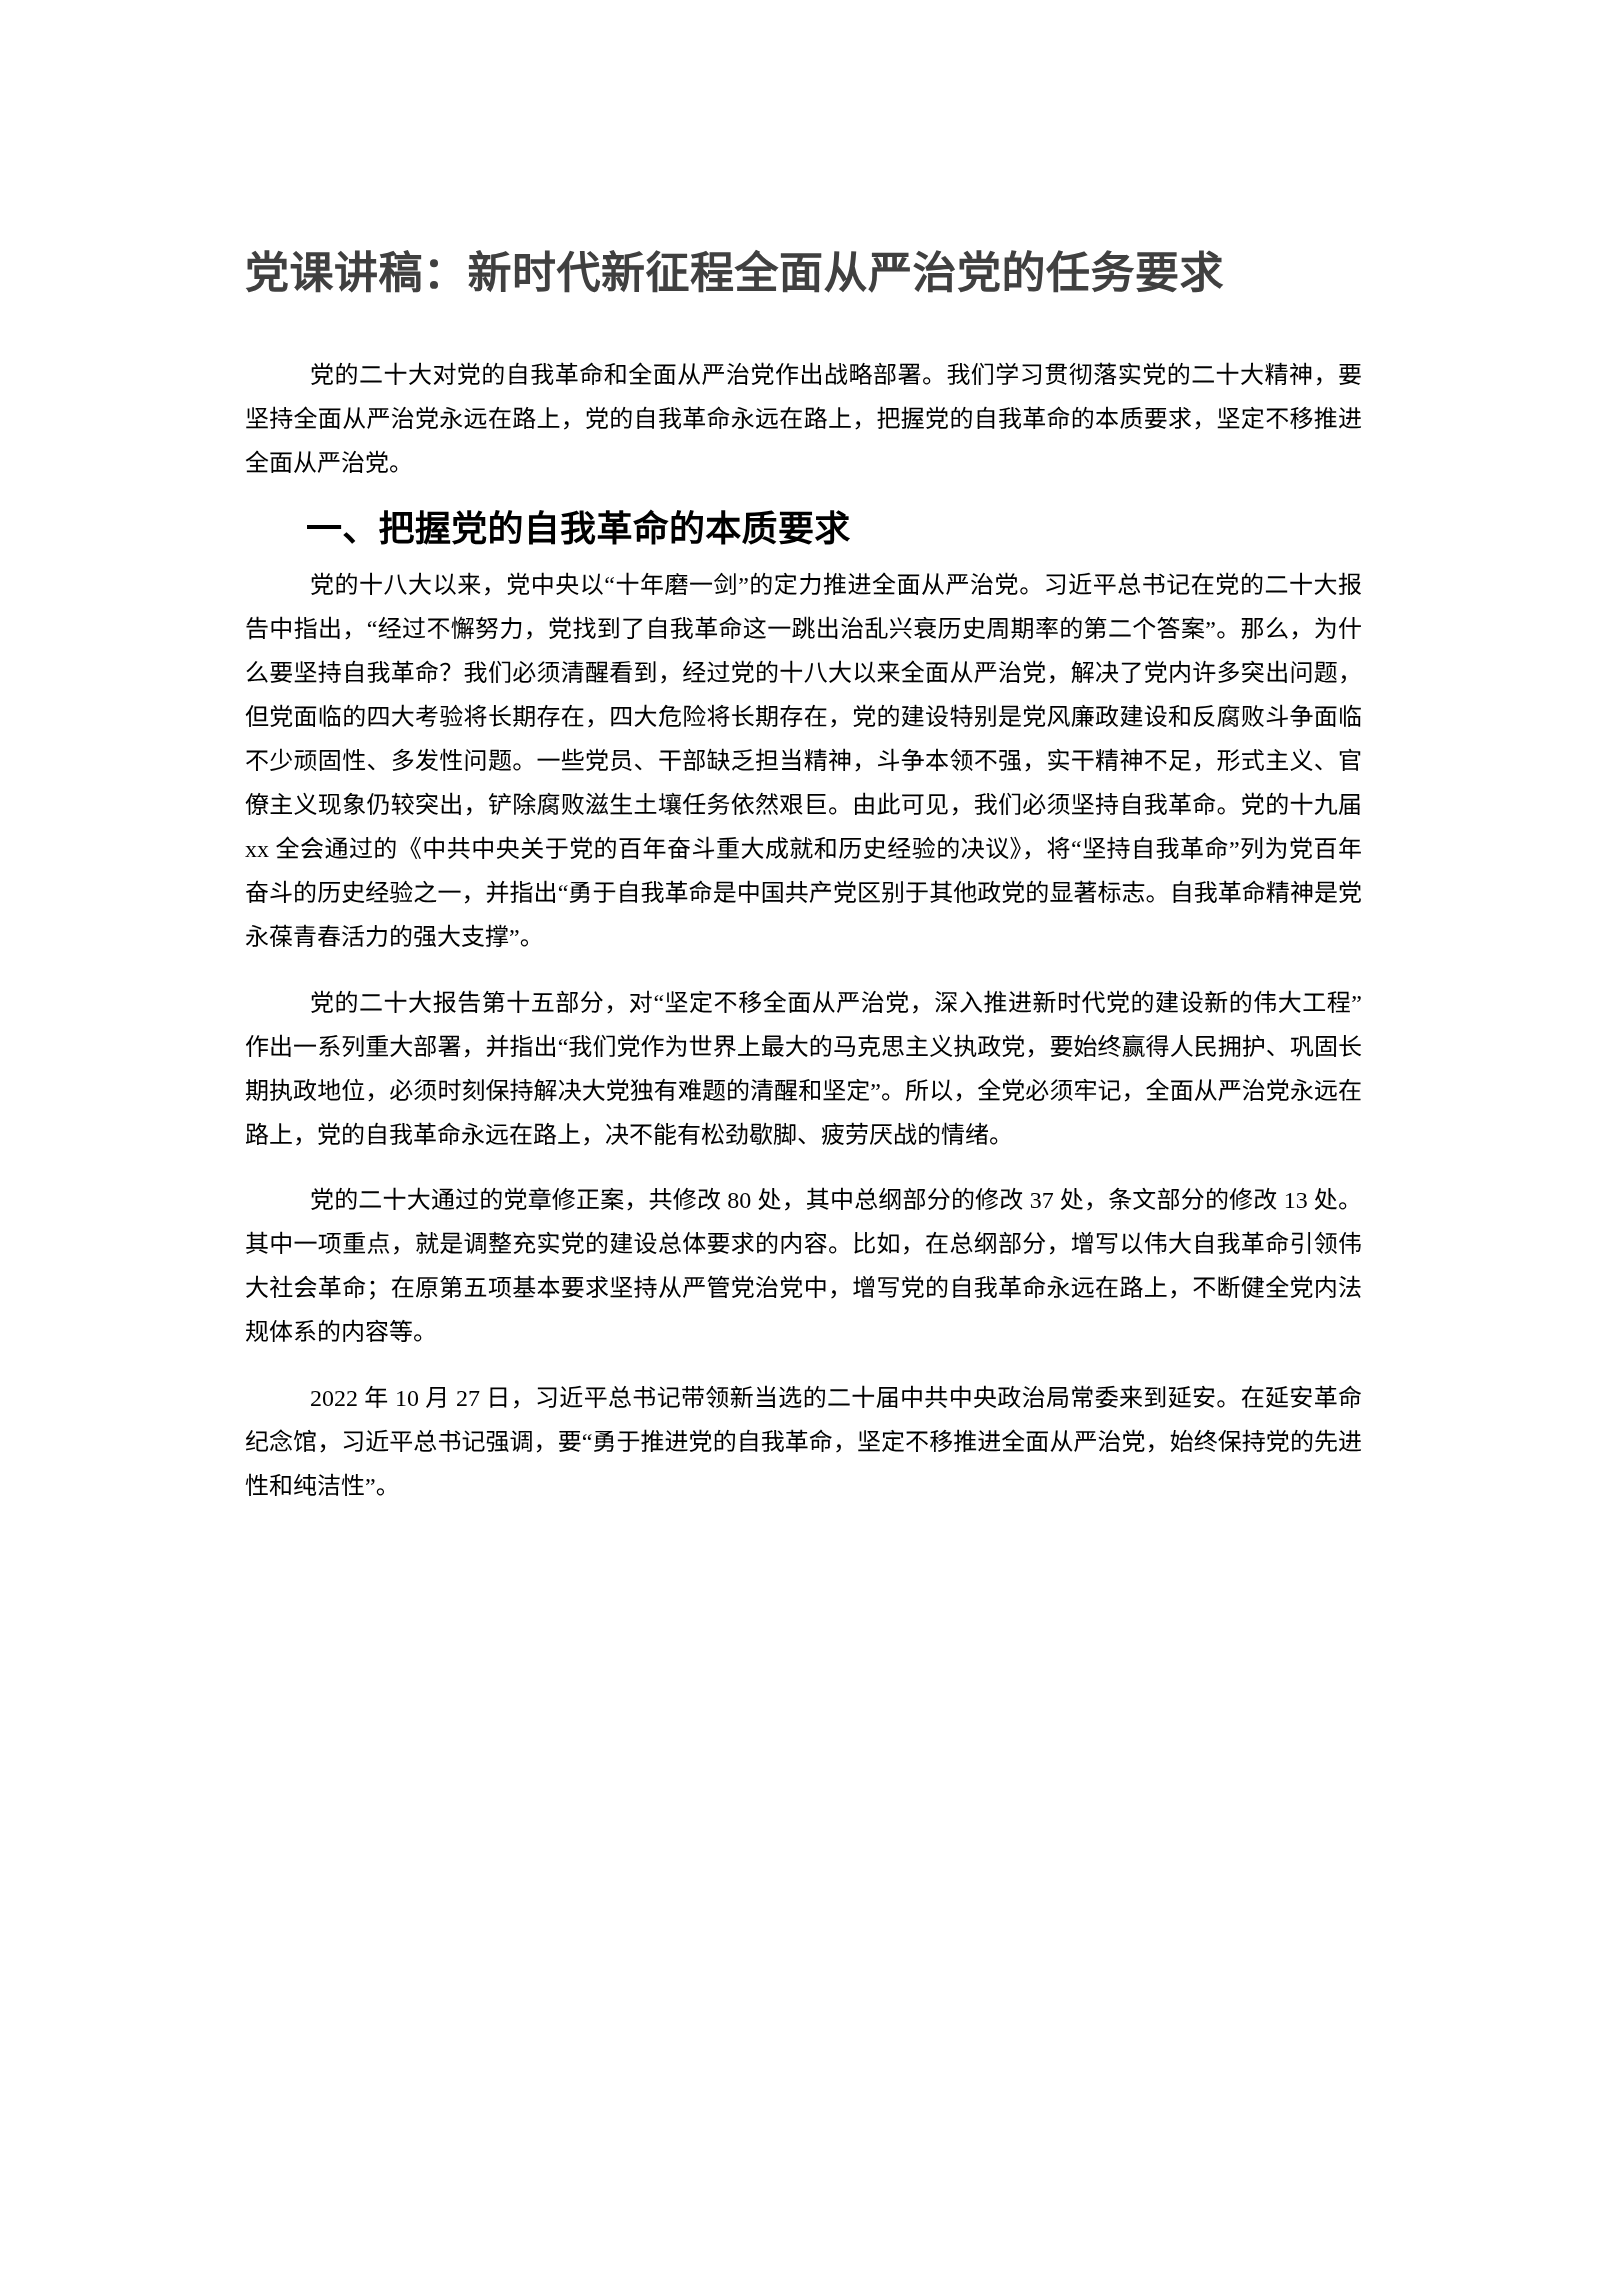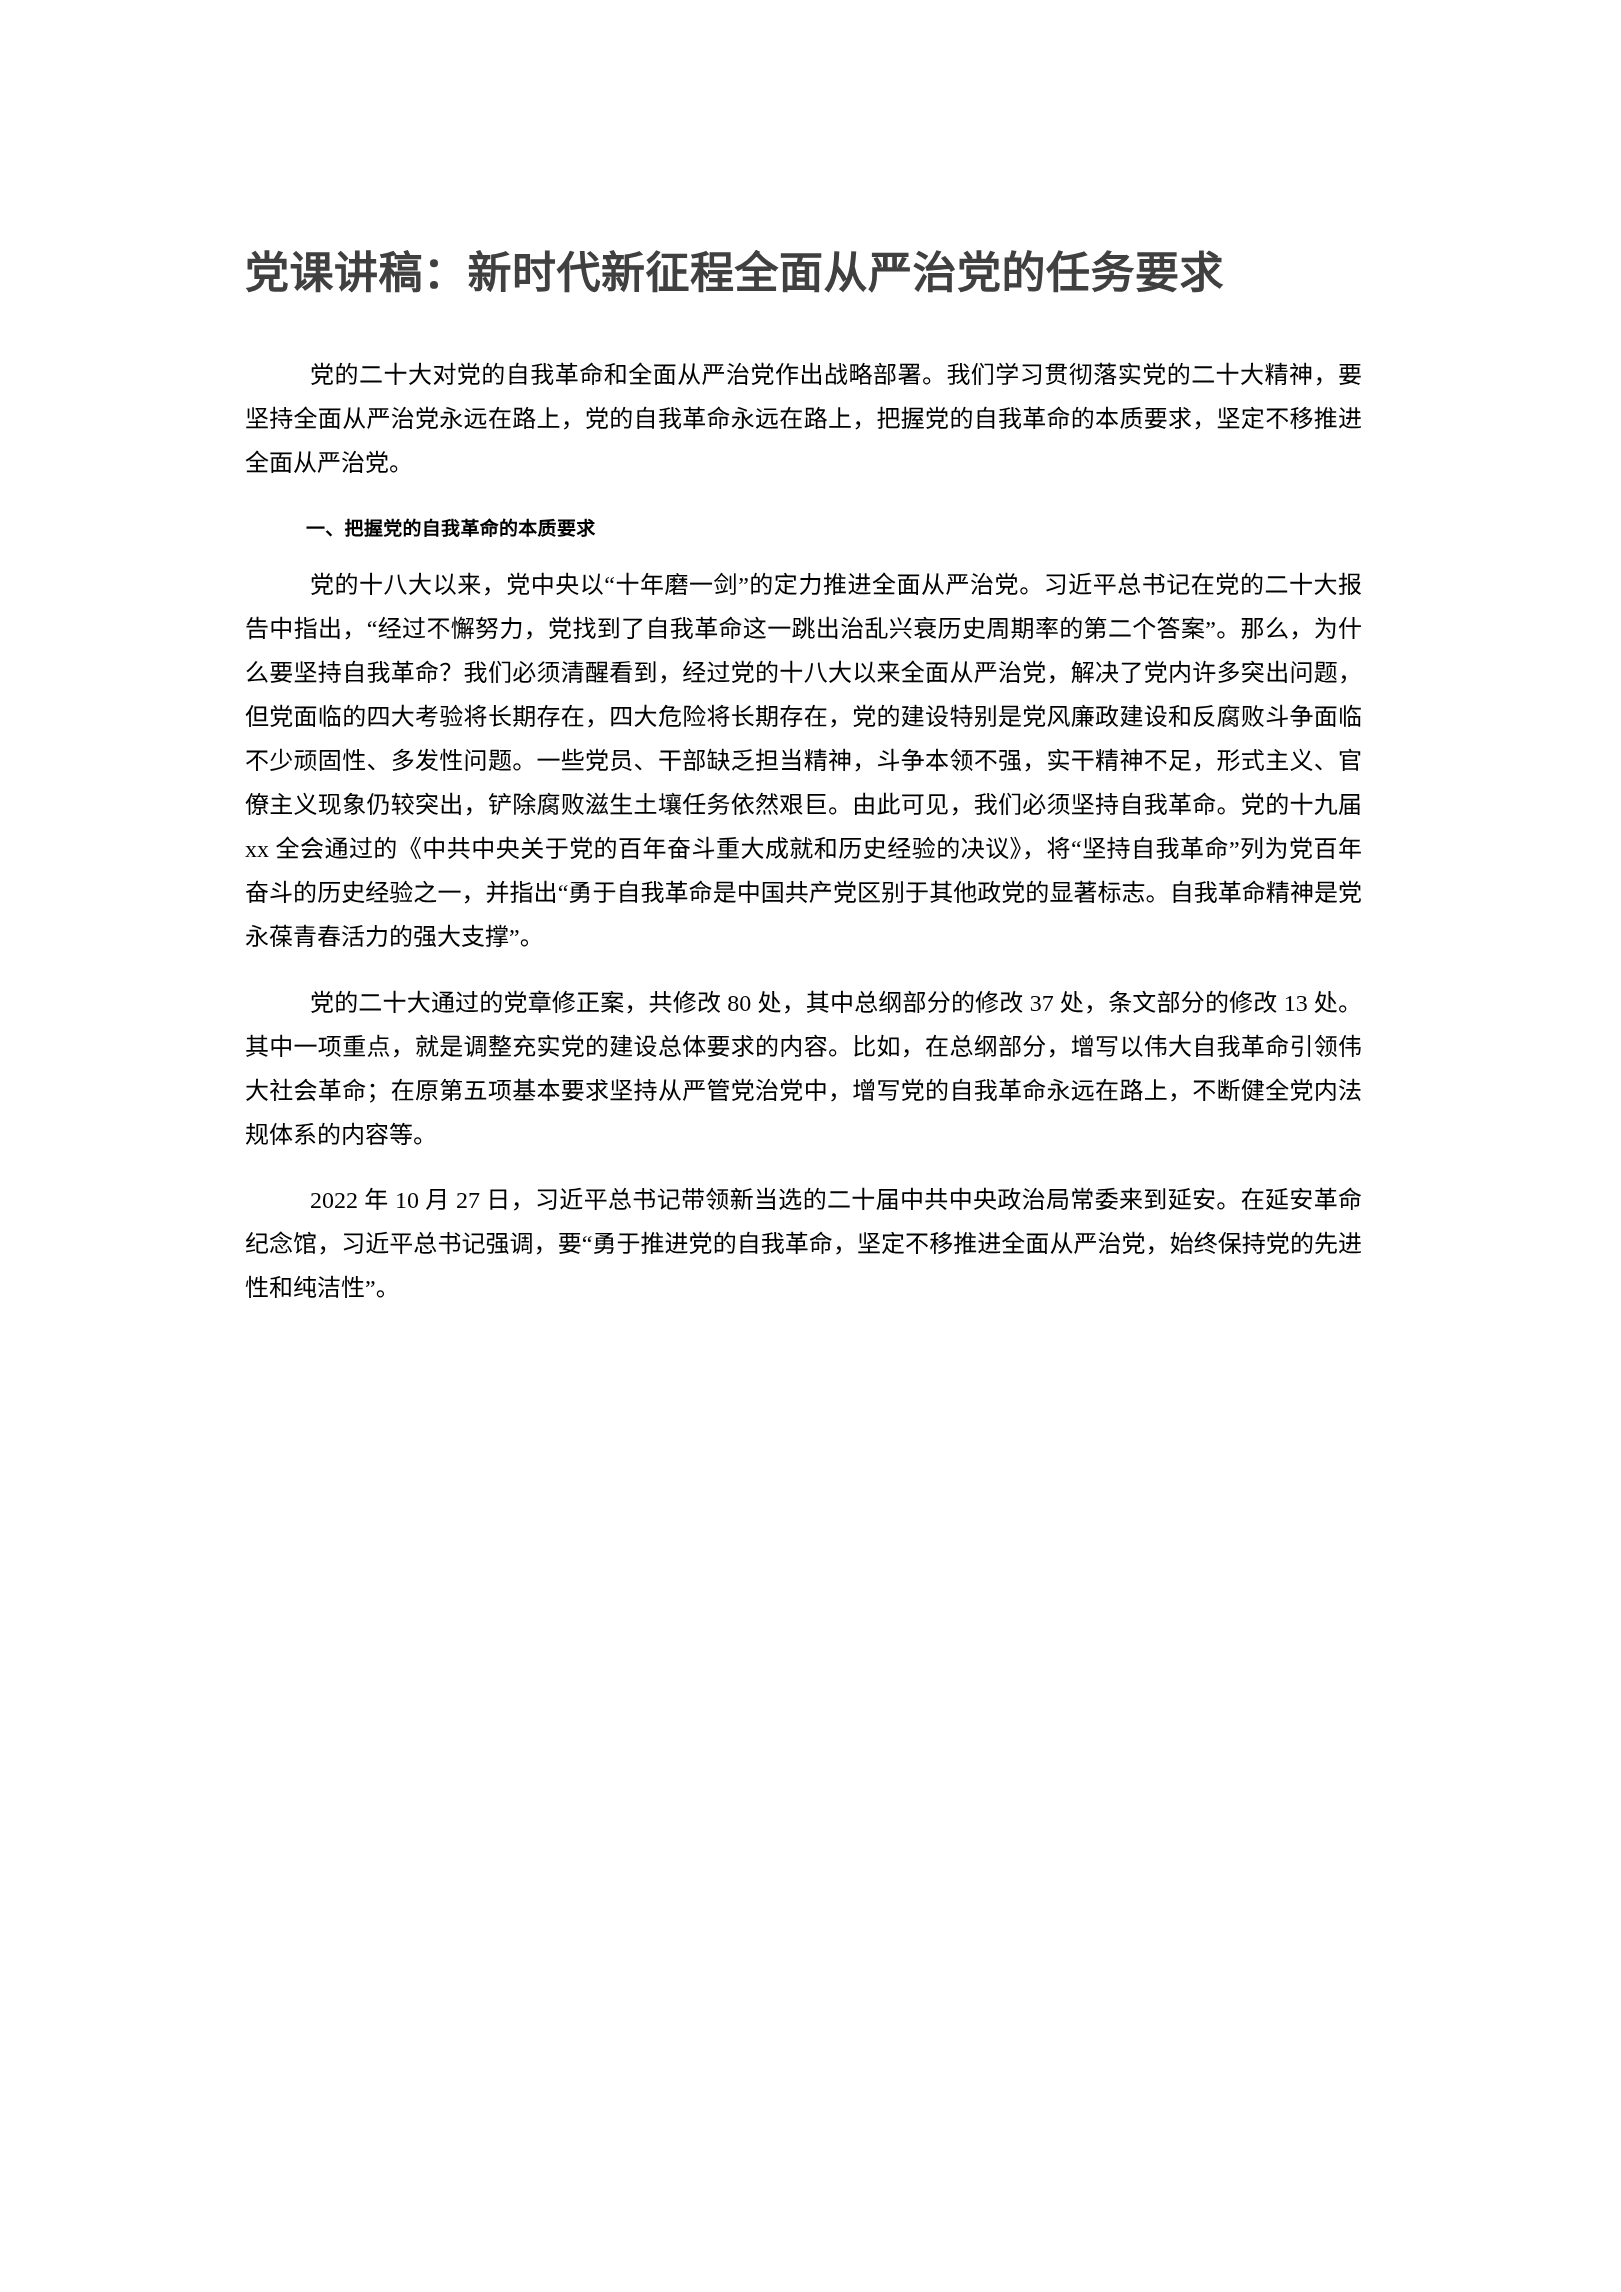--- a/index.html
+++ b/index.html
@@ -29,21 +29,21 @@
     line-height: 59px;
     color: #404040;
     letter-spacing: 0.5px;
     margin: 0 0 51px 0;
     text-align: left;
     white-space: nowrap;
   }
   .section-heading {
     font-family: "DejaVu Sans", "Liberation Sans", sans-serif;
     font-weight: 700;
-    font-size: 19px;
+    font-size: 36px;
     line-height: 43px;
     color: #000000;
     margin: 21.6px 0 13.7px 0;
     text-indent: 61px;
     letter-spacing: 0.3px;
   }
   p.body-text {
     font-family: "Liberation Serif", "DejaVu Serif", serif;
     font-size: 24px;
     line-height: 44px;
@@ -61,17 +61,18 @@
 </style>
 </head>
 <body>
 
 <div class="page">
   <h1 class="doc-title">党课讲稿：新时代新征程全面从严治党的任务要求</h1>
   <div class="doc-body">
       <p class="body-text">党的二十大对党的自我革命和全面从严治党作出战略部署。我们学习贯彻落实党的二十大精神，要坚持全面从严治党永远在路上，党的自我革命永远在路上，把握党的自我革命的本质要求，坚定不移推进全面从严治党。</p>
       <h2 class="section-heading">一、把握党的自我革命的本质要求</h2>
       <p class="body-text">党的十八大以来，党中央以“十年磨一剑”的定力推进全面从严治党。习近平总书记在党的二十大报告中指出，“经过不懈努力，党找到了自我革命这一跳出治乱兴衰历史周期率的第二个答案”。那么，为什么要坚持自我革命？我们必须清醒看到，经过党的十八大以来全面从严治党，解决了党内许多突出问题，但党面临的四大考验将长期存在，四大危险将长期存在，党的建设特别是党风廉政建设和反腐败斗争面临不少顽固性、多发性问题。一些党员、干部缺乏担当精神，斗争本领不强，实干精神不足，形式主义、官僚主义现象仍较突出，铲除腐败滋生土壤任务依然艰巨。由此可见，我们必须坚持自我革命。党的十九届 xx 全会通过的《中共中央关于党的百年奋斗重大成就和历史经验的决议》，将“坚持自我革命”列为党百年奋斗的历史经验之一，并指出“勇于自我革命是中国共产党区别于其他政党的显著标志。自我革命精神是党永葆青春活力的强大支撑”。</p>
+      <p class="body-text">党的二十大报告第十五部分，对“坚定不移全面从严治党，深入推进新时代党的建设新的伟大工程”作出一系列重大部署，并指出“我们党作为世界上最大的马克思主义执政党，要始终赢得人民拥护、巩固长期执政地位，必须时刻保持解决大党独有难题的清醒和坚定”。所以，全党必须牢记，全面从严治党永远在路上，党的自我革命永远在路上，决不能有松劲歇脚、疲劳厌战的情绪。</p>
       <p class="body-text">党的二十大通过的党章修正案，共修改 80 处，其中总纲部分的修改 37 处，条文部分的修改 13 处。其中一项重点，就是调整充实党的建设总体要求的内容。比如，在总纲部分，增写以伟大自我革命引领伟大社会革命；在原第五项基本要求坚持从严管党治党中，增写党的自我革命永远在路上，不断健全党内法规体系的内容等。</p>
       <p class="body-text">2022 年 10 月 27 日，习近平总书记带领新当选的二十届中共中央政治局常委来到延安。在延安革命纪念馆，习近平总书记强调，要“勇于推进党的自我革命，坚定不移推进全面从严治党，始终保持党的先进性和纯洁性”。</p>
     </div>
 </div>
 
 
 </body></html>

